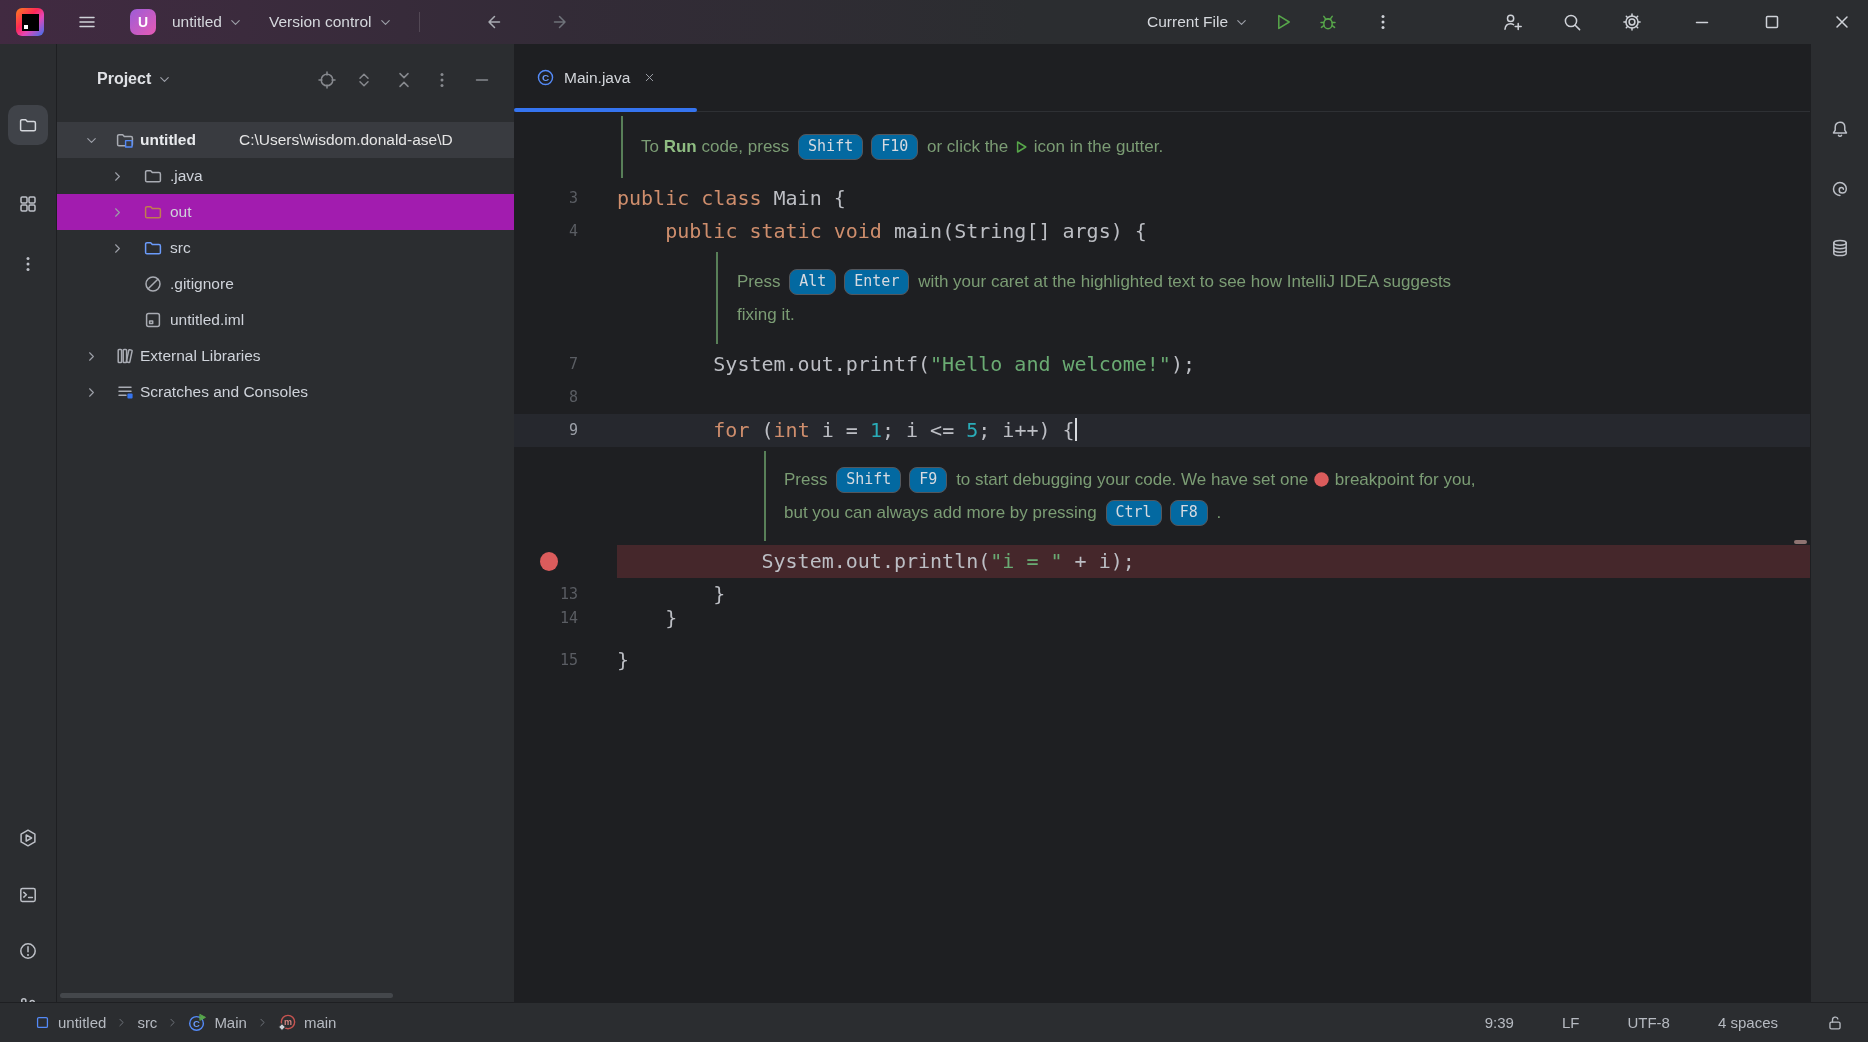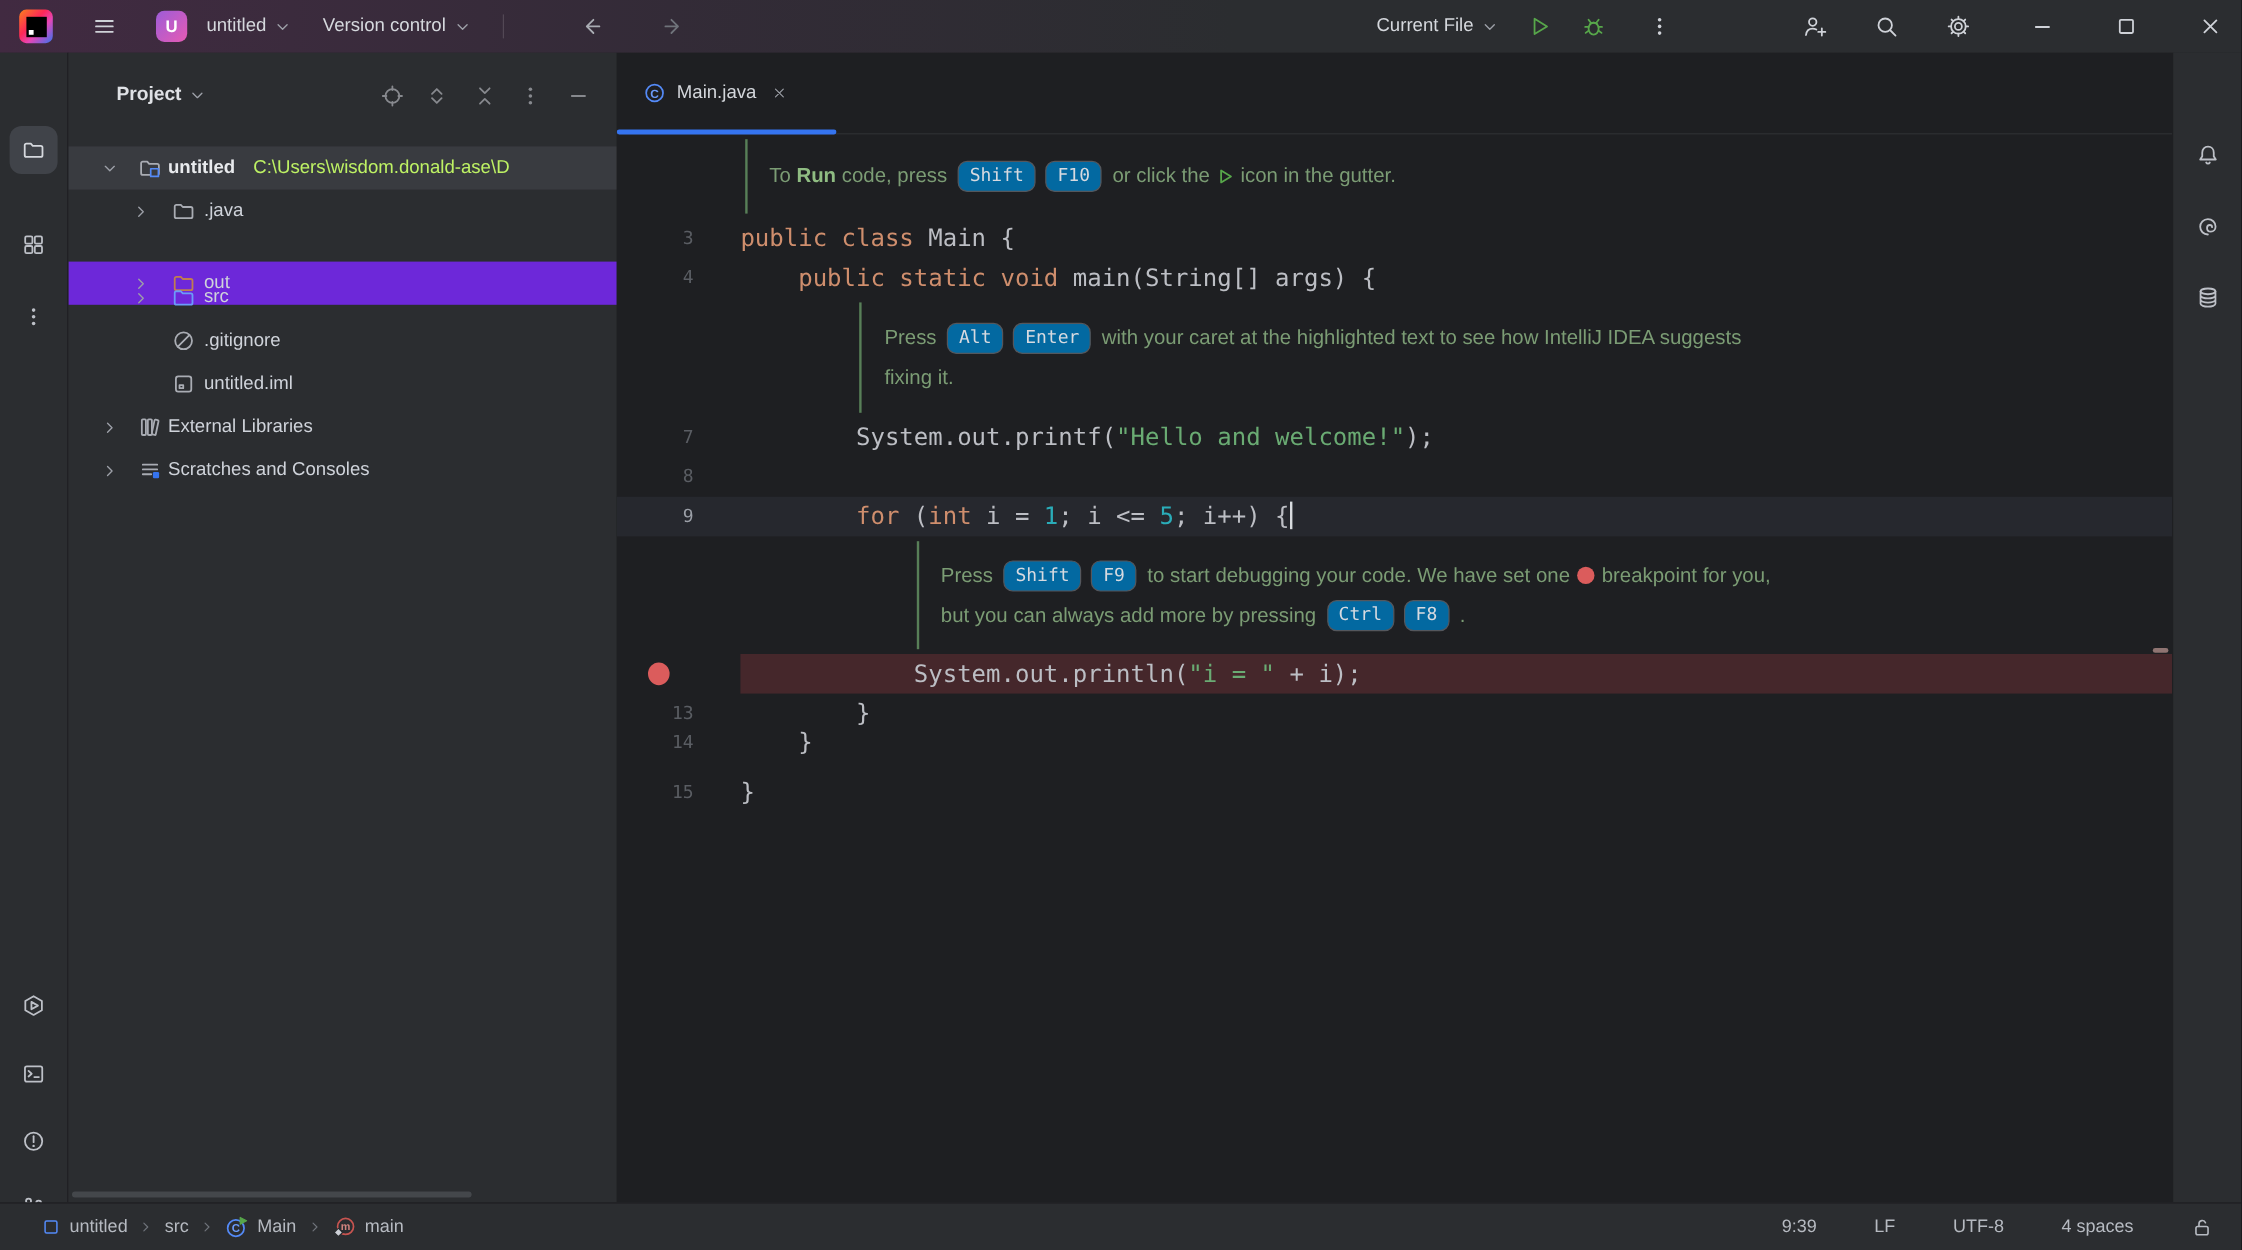--- a/index.html
+++ b/index.html
@@ -346,40 +346,40 @@
           </div>
           <div class="rc" style="left: 58px;">
             <span class="i" style="color: rgb(169, 172, 179);">
               <svg width="20" height="20" viewBox="0 0 20 20" fill="none" stroke="currentColor" stroke-width="1.5" stroke-linecap="round" stroke-linejoin="round">
                 <path d="M2.6 6.1v8.3c0 .8.6 1.4 1.4 1.4h12c.8 0 1.4-.6 1.4-1.4V7.9c0-.8-.6-1.4-1.4-1.4H9.3L7.7 4.7H4c-.8 0-1.4.6-1.4 1.4Z"></path>
                 <rect x="10.6" y="10.6" width="6.4" height="6.4" fill="#393B40" stroke="#548AF7" stroke-width="1.4"></rect>
               </svg>
             </span>
           </div>
           <div class="rc" style="left: 83px; font-weight: bold; color: rgb(232, 234, 237);">untitled</div>
-          <div class="rc" style="left: 154px; color: #bef264; white-space: nowrap;">C:\Users\wisdom.donald-ase\D</div>
+          <div class="rc" style="left: 182px; color: #e5e5e5; white-space: nowrap;">C:\Users\wisdom.donald-ase\D</div>
         </div>
         <div class="tree-row" style="top: 114px;">
           <div class="rc" style="left: 53px;">
             <span class="i" style="color: rgb(157, 160, 168);">
               <svg width="15" height="15" viewBox="0 0 20 20" fill="none" stroke="currentColor" stroke-width="1.5" stroke-linecap="round" stroke-linejoin="round">
                 <path d="M7.5 5l5 5-5 5"></path>
               </svg>
             </span>
           </div>
           <div class="rc" style="left: 86px;">
             <span class="i" style="color: rgb(169, 172, 179);">
               <svg width="20" height="20" viewBox="0 0 20 20" fill="none" stroke="currentColor" stroke-width="1.5" stroke-linecap="round" stroke-linejoin="round">
                 <path d="M2.6 6.1v8.3c0 .8.6 1.4 1.4 1.4h12c.8 0 1.4-.6 1.4-1.4V7.9c0-.8-.6-1.4-1.4-1.4H9.3L7.7 4.7H4c-.8 0-1.4.6-1.4 1.4Z"></path>
               </svg>
             </span>
           </div>
           <div class="rc" style="left: 113px;">.java</div>
         </div>
-        <div class="tree-row" style="top: 150px; background: #6d28d9; margin-top: 24px;">
+        <div class="tree-row" style="top: 150px; background: #a21caf;">
           <div class="rc" style="left: 53px;">
             <span class="i" style="color: rgb(157, 160, 168);">
               <svg width="15" height="15" viewBox="0 0 20 20" fill="none" stroke="currentColor" stroke-width="1.5" stroke-linecap="round" stroke-linejoin="round">
                 <path d="M7.5 5l5 5-5 5"></path>
               </svg>
             </span>
           </div>
           <div class="rc" style="left: 86px;">
             <span class="i" style="color: rgb(192, 125, 79);">
               <svg width="20" height="20" viewBox="0 0 20 20" fill="none" stroke="currentColor" stroke-width="1.5" stroke-linecap="round" stroke-linejoin="round">

